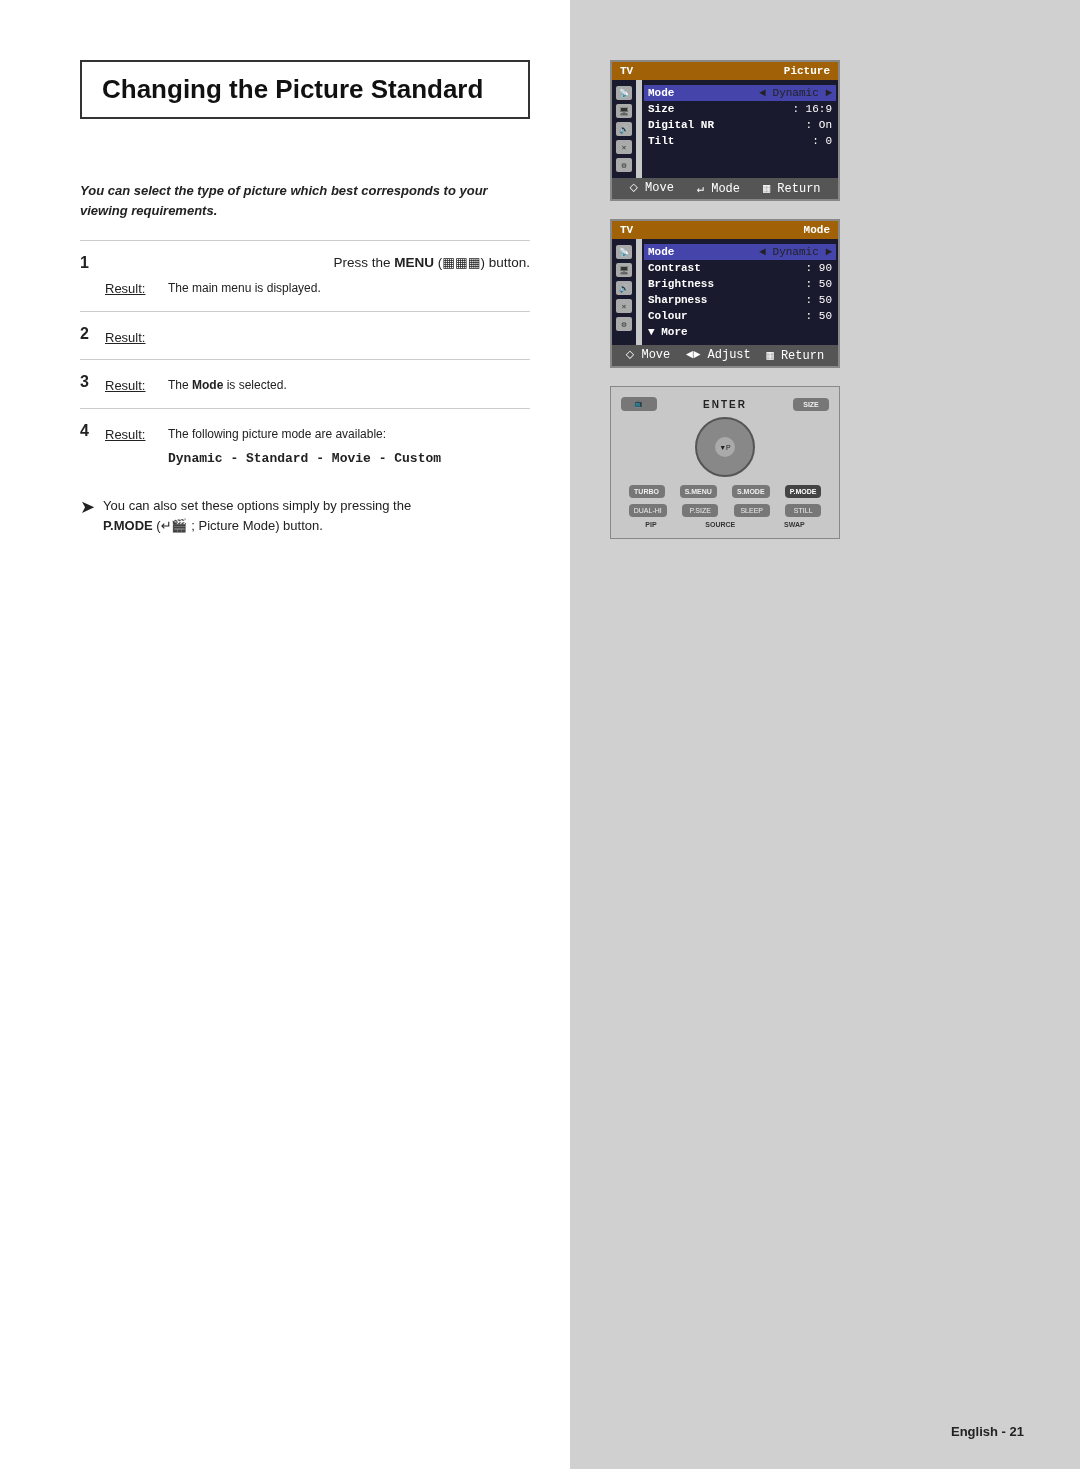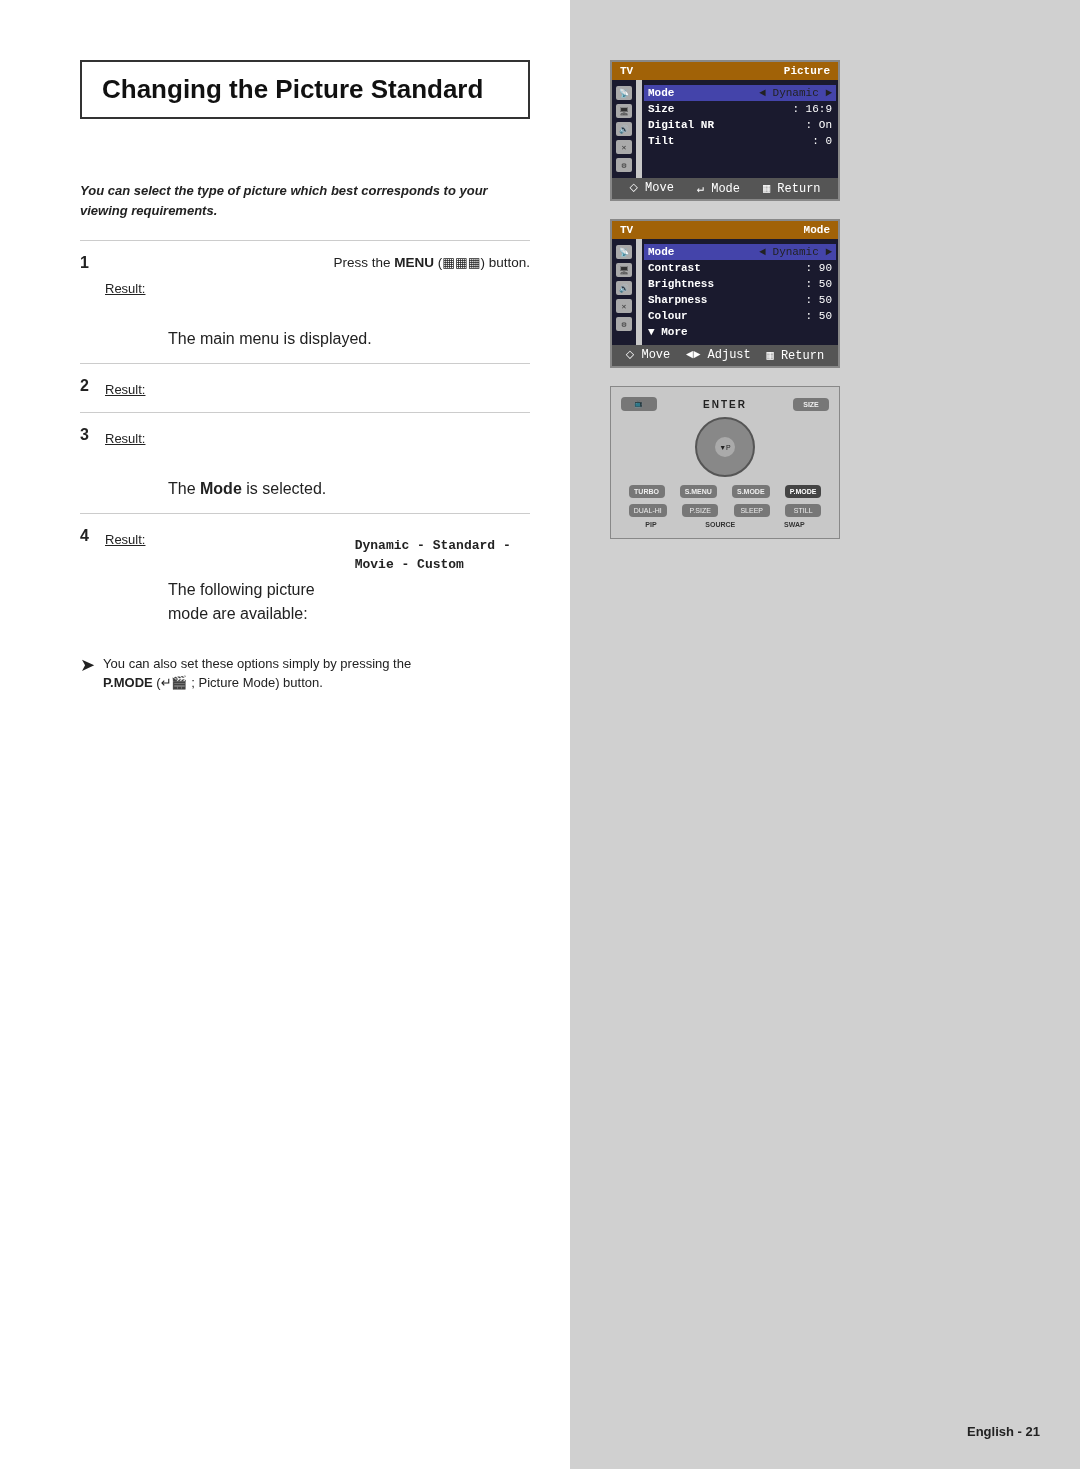--- a/index.html
+++ b/index.html
@@ -95,23 +95,22 @@
       line-height: 1.5;
       margin-top: 4px;
     }
     .result-label {
       min-width: 55px;
       text-decoration: underline;
       font-size: 13px;
       margin-right: 8px;
     }
     .result-text {
-      font-size: 16px;
+      font-size: 12px;
       line-height: 1.5;
-      margin-top: 48px;
     }
     .bold { font-weight: bold; }
 
     
     .dynamic-line {
       font-weight: bold;
       font-family: 'Courier New', monospace;
       font-size: 13px;
       margin-top: 6px;
     }
@@ -127,21 +126,21 @@
     .tip-arrow {
       font-size: 18px;
       margin-right: 8px;
       margin-top: -2px;
     }
 
     
     .footer-lang {
       position: absolute;
       bottom: 30px;
-      right: 40px;
+      right: 56px;
       font-size: 13px;
       font-weight: bold;
       color: #222;
     }
 
     
     .tv-screen {
       background: #c8c8c8;
       border: 2px solid #888;
       width: 230px;
@@ -334,21 +333,21 @@
         </div>
       </div>
     </div>
 
     
     <div class="step">
       <div class="step-number">4</div>
       <div class="step-content">
         <div class="step-result">
           <span class="result-label">Result:</span>
-          <div style="display:flex; flex-direction:row;">
+          <div style="display:flex; flex-direction:column;">
             <span class="result-text">The following picture mode are available:</span>
             <span class="dynamic-line">Dynamic - Standard - Movie - Custom</span>
           </div>
         </div>
       </div>
     </div>
 
     
     <div class="tip-box">
       <span class="tip-arrow">➤</span>

